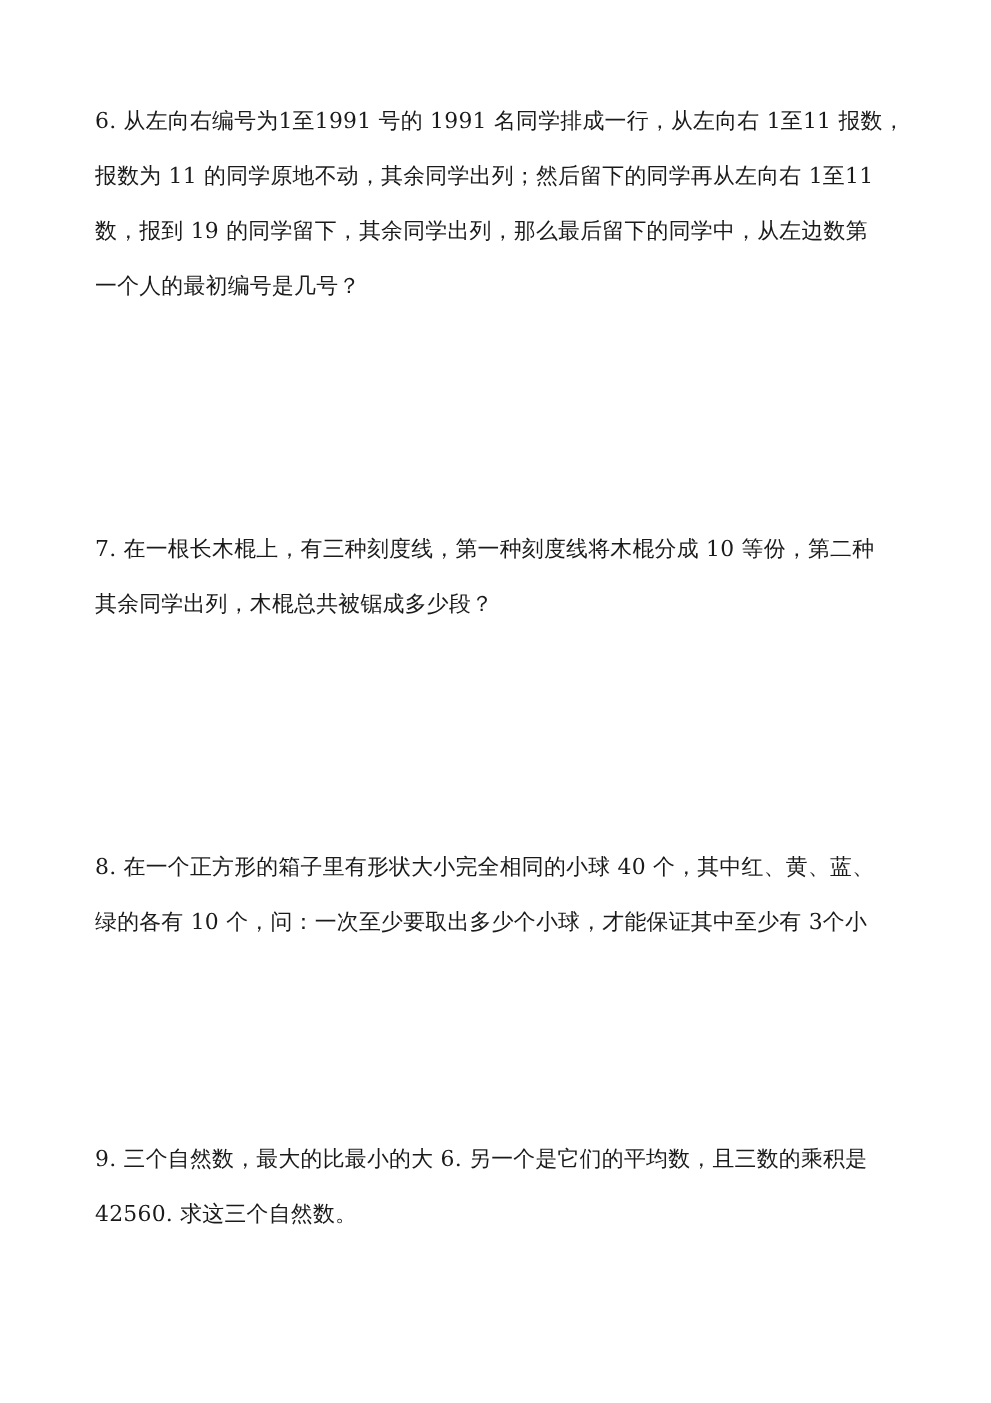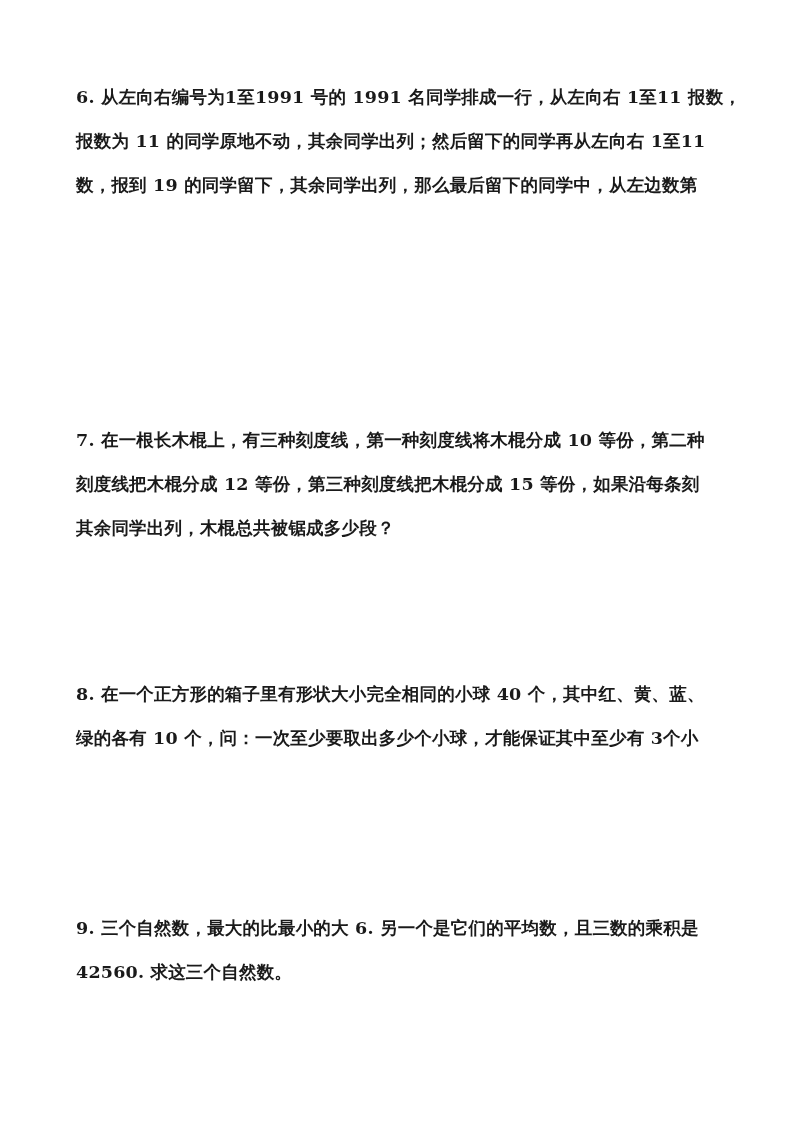--- a/index.html
+++ b/index.html
@@ -15,21 +15,20 @@
     font-family: "DejaVu Serif", "Liberation Serif", serif;
     color: #1a1a1a;
   }
   .page {
     position: absolute;
     left: 0;
     top: 0;
     width: 793px;
     height: 1122px;
     background: #ffffff;
-    font-weight: bold;
   }
   .problem {
     position: absolute;
     left: 76px;
     width: 660px;
   }
   .line {
     height: 44px;
     line-height: 44px;
     font-size: 17.5px;
@@ -43,25 +42,25 @@
 </style>
 </head>
 <body>
 
 <div class="page">
 
   <div class="problem" id="p6">
     <div class="line">6. 从左向右编号为1至1991 号的 1991 名同学排成一行，从左向右 1至11 报数，</div>
     <div class="line">报数为 11 的同学原地不动，其余同学出列；然后留下的同学再从左向右 1至11</div>
     <div class="line">数，报到 19 的同学留下，其余同学出列，那么最后留下的同学中，从左边数第</div>
+    <div class="line">一个人的最初编号是几号？</div>
   </div>
 
   <div class="problem" id="p7">
     <div class="line">7. 在一根长木棍上，有三种刻度线，第一种刻度线将木棍分成 10 等份，第二种</div>
-    <div class="line">刻度线把木棍分成 12 等份，第三种刻度线把木棍分成 15 等份，如果沿每条刻</div>
     <div class="line">其余同学出列，木棍总共被锯成多少段？</div>
   </div>
 
   <div class="problem" id="p8">
     <div class="line">8. 在一个正方形的箱子里有形状大小完全相同的小球 40 个，其中红、黄、蓝、</div>
     <div class="line">绿的各有 10 个，问：一次至少要取出多少个小球，才能保证其中至少有 3个小</div>
   </div>
 
   <div class="problem" id="p9">
     <div class="line">9. 三个自然数，最大的比最小的大 6. 另一个是它们的平均数，且三数的乘积是</div>

